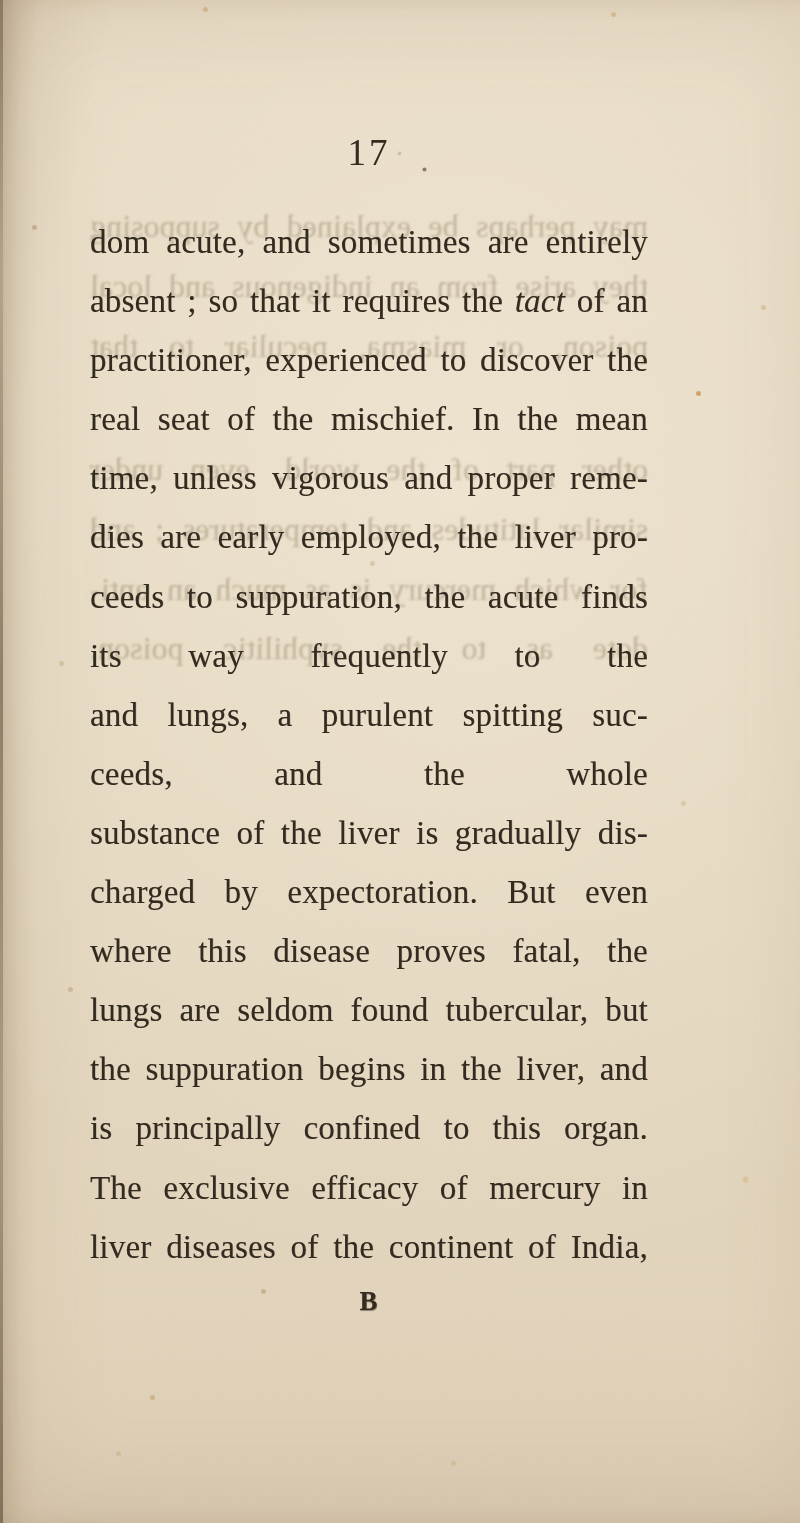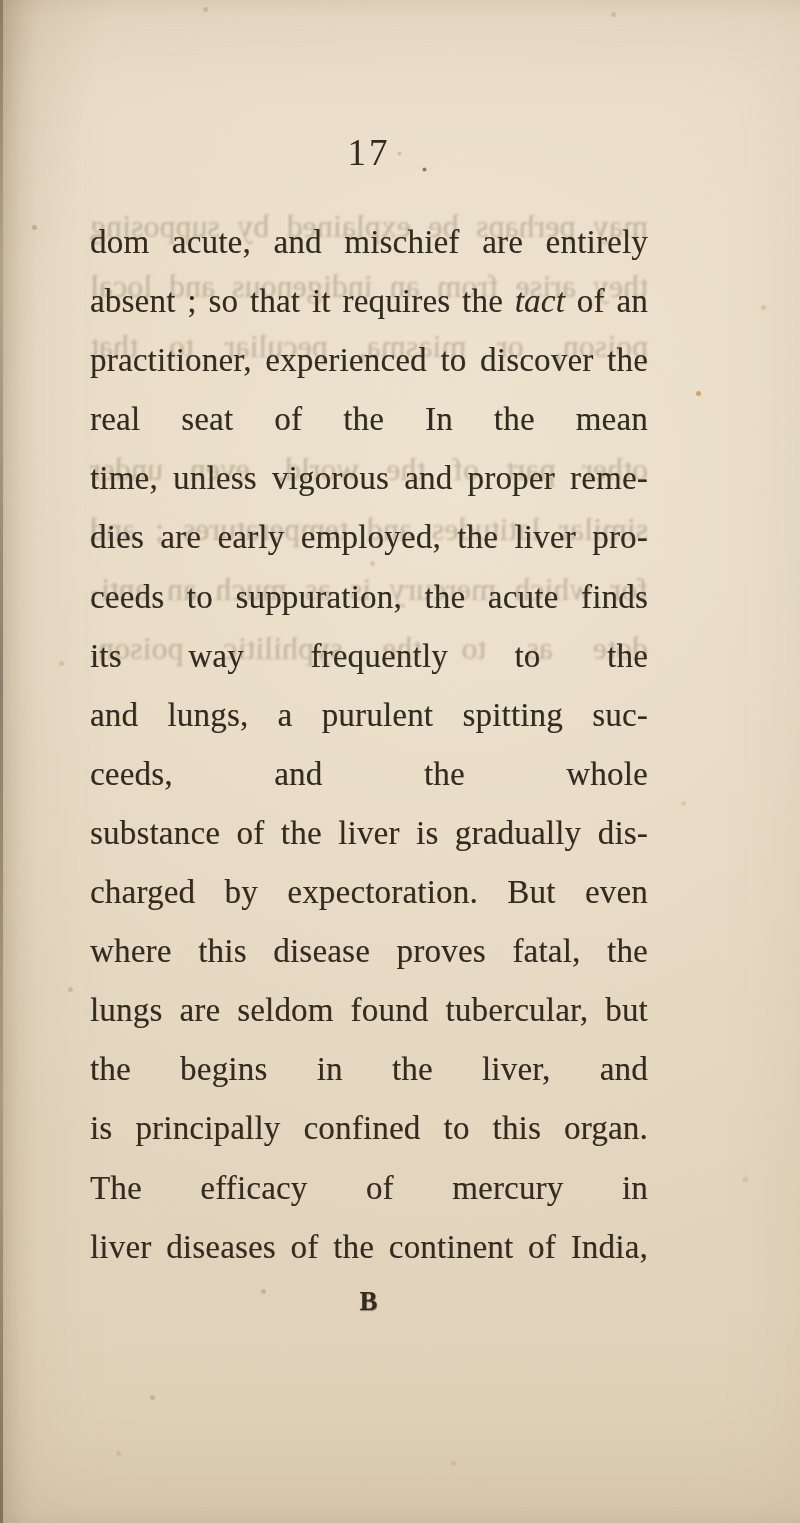--- a/index.html
+++ b/index.html
@@ -177,21 +177,21 @@
 
   <div class="specks"></div>
 
   <div class="page-number">17</div>
 
   <div class="text-block">
       <div class="line">
         <span>dom</span>
         <span>acute,</span>
         <span>and</span>
-        <span>mischief</span>
+        <span>sometimes</span>
         <span>are</span>
         <span>entirely</span>
       </div>
       <div class="line">
         <span>absent</span>
         <span>;</span>
         <span>so</span>
         <span>that</span>
         <span>it</span>
         <span>requires</span>
@@ -205,20 +205,21 @@
         <span>experienced</span>
         <span>to</span>
         <span>discover</span>
         <span>the</span>
       </div>
       <div class="line">
         <span>real</span>
         <span>seat</span>
         <span>of</span>
         <span>the</span>
+        <span>mischief.</span>
         <span>In</span>
         <span>the</span>
         <span>mean</span>
       </div>
       <div class="line">
         <span>time,</span>
         <span>unless</span>
         <span>vigorous</span>
         <span>and</span>
         <span>proper</span>
@@ -289,36 +290,38 @@
       <div class="line">
         <span>lungs</span>
         <span>are</span>
         <span>seldom</span>
         <span>found</span>
         <span>tubercular,</span>
         <span>but</span>
       </div>
       <div class="line">
         <span>the</span>
+        <span>suppuration</span>
         <span>begins</span>
         <span>in</span>
         <span>the</span>
         <span>liver,</span>
         <span>and</span>
       </div>
       <div class="line">
         <span>is</span>
         <span>principally</span>
         <span>confined</span>
         <span>to</span>
         <span>this</span>
         <span>organ.</span>
       </div>
       <div class="line">
         <span>The</span>
+        <span>exclusive</span>
         <span>efficacy</span>
         <span>of</span>
         <span>mercury</span>
         <span>in</span>
       </div>
       <div class="line">
         <span>liver</span>
         <span>diseases</span>
         <span>of</span>
         <span>the</span>

